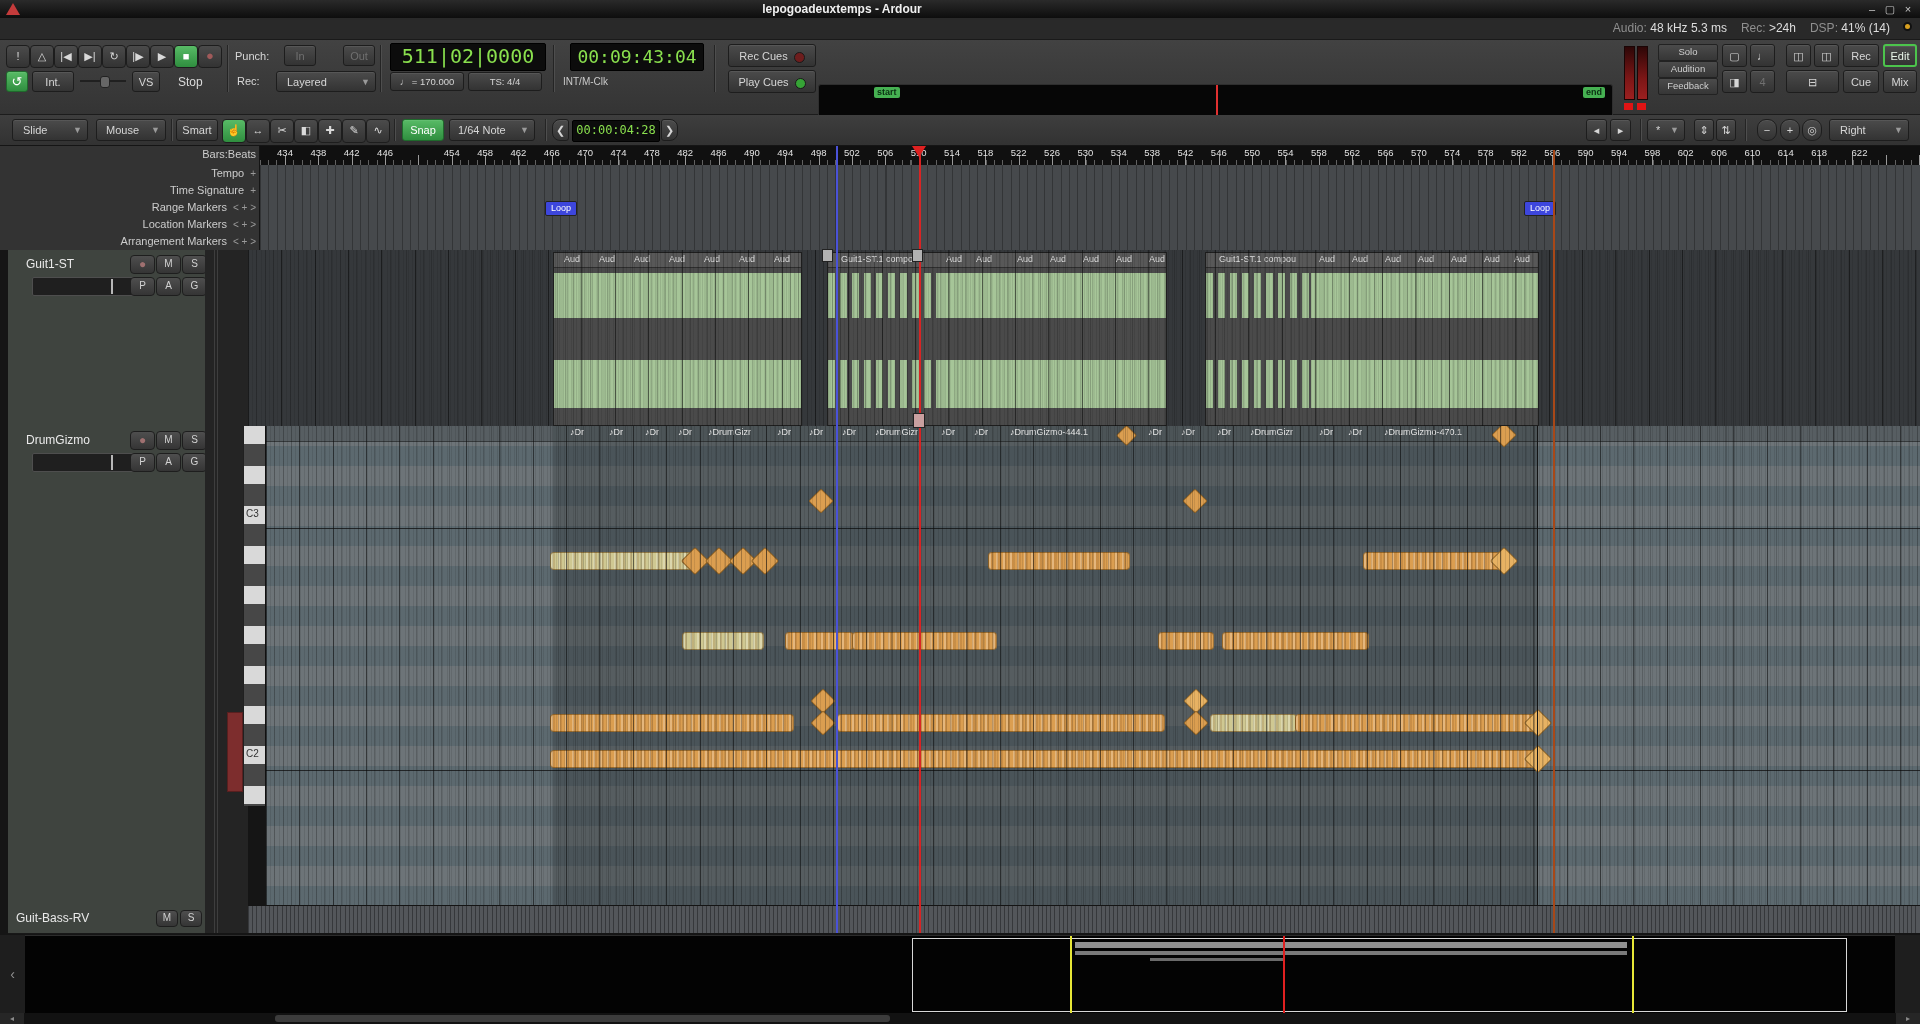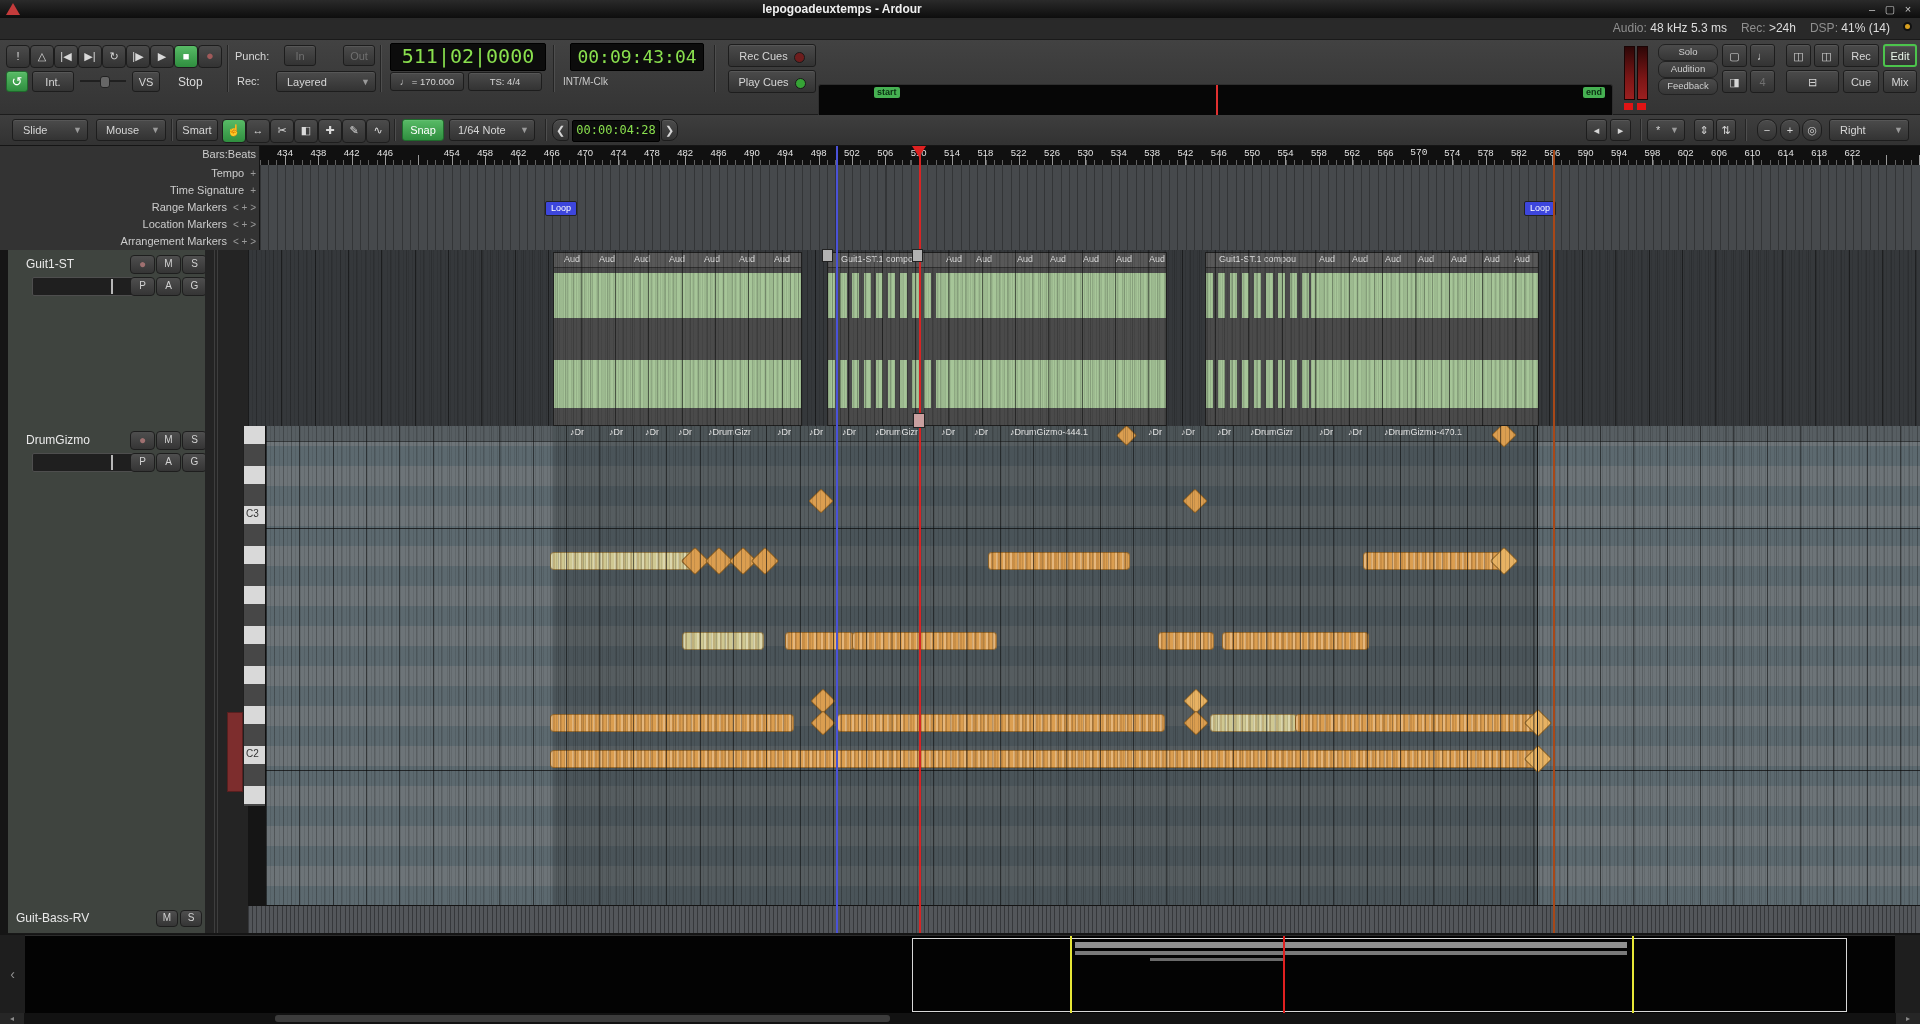--- a/index.html
+++ b/index.html
@@ -38,21 +38,21 @@
   .led{display:inline-block;width:9px;height:9px;border-radius:50%;border:1px solid #191919;vertical-align:middle;margin-left:6px;}
 
   
   #minitimeline{left:818px;top:44px;width:795px;height:50px;background:#060606;border:1px solid #2e2e2e;border-radius:3px;overflow:hidden;}
   .mt-tick{position:absolute;bottom:3px;font-size:9px;color:#8f8f8f;width:60px;text-align:center;}
   .mt-tag{position:absolute;top:2px;background:#46b152;color:#062;color:#0b3013;font-size:9px;line-height:11px;padding:0 3px;border-radius:2px;font-weight:bold;}
 
   
   .meter{position:absolute;top:6px;width:9px;height:52px;background:linear-gradient(#2d0707,#7c1616 60%,#9c2020);border:1px solid #1a0505;}
   .meter-clip{position:absolute;top:63px;width:9px;height:7px;background:#e01414;}
-  .small-btn{position:absolute;background:linear-gradient(#4b4b4b,#363636);border:1px solid #222;border-radius:7px;color:#cfcfcf;font-size:9.5px;text-align:center;line-height:14px;}
+  .small-btn{position:absolute;background:linear-gradient(#4b4b4b,#363636);border:1px solid #222;border-radius:2px;color:#cfcfcf;font-size:9.5px;text-align:center;line-height:14px;}
 
   
   #ruler-labels{left:0;top:146px;width:260px;height:104px;background:#333333;border-right:1px solid #141414;}
   .ruler-row{position:absolute;left:0;width:256px;text-align:right;font-size:11px;color:#cccccc;}
   .ruler-controls{color:#9a9a9a;font-size:10px;margin-left:6px;}
   #ruler-canvas{left:260px;top:146px;width:1660px;height:104px;background:#3a3d40;overflow:hidden;}
   #bars-ruler{left:0;top:0;width:1660px;height:19px;background-color:#101010;
     background-image:repeating-linear-gradient(90deg,#9a9a9a 0 1px,transparent 1px 33.35px),
                      repeating-linear-gradient(90deg,#616161 0 1px,transparent 1px 8.34px);
     background-size:100% 10px,100% 5px;background-position:25px 100%,25px 100%;background-repeat:repeat-x;}
@@ -313,34 +313,34 @@
         <span class="bar-num" style="left: 810.4px;">530</span>
         <span class="bar-num" style="left: 843.75px;">534</span>
         <span class="bar-num" style="left: 877.1px;">538</span>
         <span class="bar-num" style="left: 910.45px;">542</span>
         <span class="bar-num" style="left: 943.8px;">546</span>
         <span class="bar-num" style="left: 977.15px;">550</span>
         <span class="bar-num" style="left: 1010.5px;">554</span>
         <span class="bar-num" style="left: 1043.85px;">558</span>
         <span class="bar-num" style="left: 1077.2px;">562</span>
         <span class="bar-num" style="left: 1110.55px;">566</span>
-        <span class="bar-num" style="left: 1143.9px; font-family: Liberation Mono, monospace;">570</span>
+        <span class="bar-num" style="left: 1143.9px;">570</span>
         <span class="bar-num" style="left: 1177.25px;">574</span>
         <span class="bar-num" style="left: 1210.6px;">578</span>
         <span class="bar-num" style="left: 1243.95px;">582</span>
         <span class="bar-num" style="left: 1277.3px;">586</span>
         <span class="bar-num" style="left: 1310.65px;">590</span>
         <span class="bar-num" style="left: 1344px;">594</span>
         <span class="bar-num" style="left: 1377.35px;">598</span>
         <span class="bar-num" style="left: 1410.7px;">602</span>
         <span class="bar-num" style="left: 1444.05px;">606</span>
         <span class="bar-num" style="left: 1477.4px;">610</span>
         <span class="bar-num" style="left: 1510.75px;">614</span>
         <span class="bar-num" style="left: 1544.1px;">618</span>
-        <span class="bar-num" style="left: 1577.45px;">622</span>
+        <span class="bar-num" style="left: 1577.45px; text-align: right;">622</span>
         <span class="bar-num" style="left: 1610.8px; margin-top: 39px;">626</span>
       </div>
     <div id="ruler-lanes">
         <div class="ruler-lane" style="top: 19px;"></div>
         <div class="ruler-lane" style="top: 36px;"></div>
         <div class="ruler-lane" style="top: 53px;"></div>
         <div class="ruler-lane" style="top: 70px;"></div>
         <div class="ruler-lane" style="top: 87px;"></div>
       </div>
     <div id="loop-tags">

